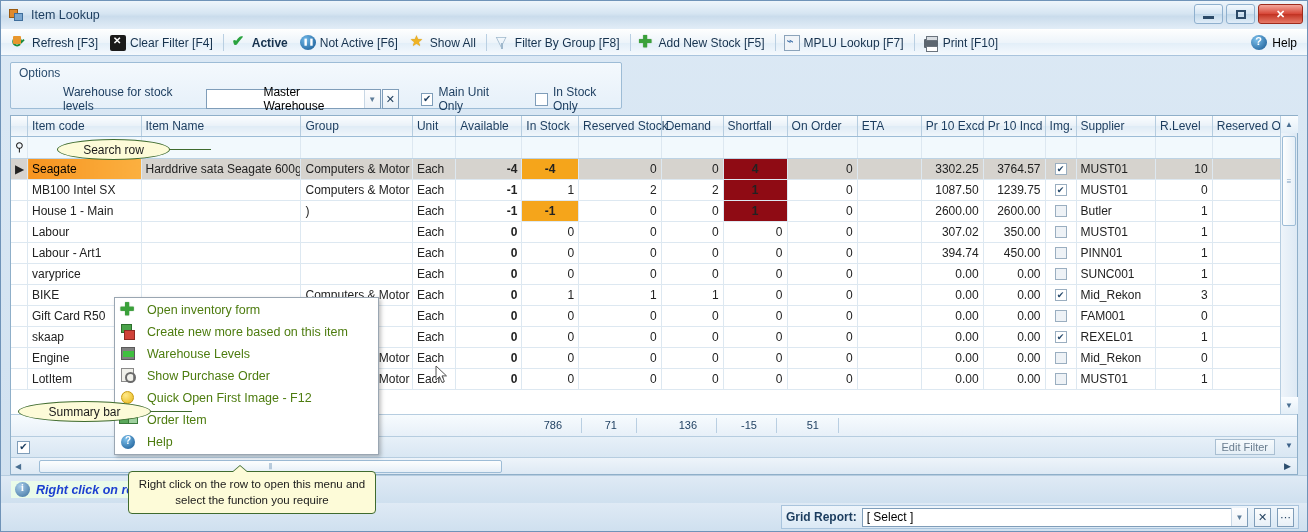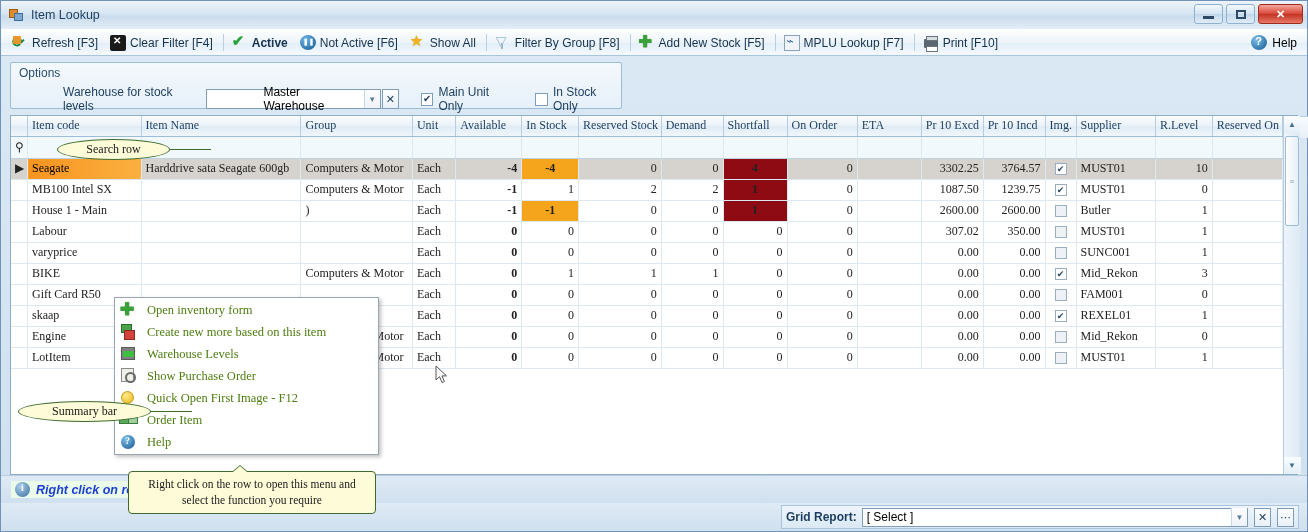--- a/index.html
+++ b/index.html
@@ -199,21 +199,21 @@
   .chkbox {
     width: 13px; height: 13px; border: 1px solid #7f9db9; background: #fff;
     display: flex; align-items: center; justify-content: center;
     font-size: 10px; color: #1b3c5e; line-height: 1;
   }
 
   
   .grid-wrap {
     margin-top: 6px; flex: 1 1 auto; min-height: 0;
     border: 1px solid #8fafc9; background: #fff;
-    display: flex; position: relative; font-family: Liberation Serif, serif;
+    display: flex; flex-direction: column; position: relative;
   }
   .grid-scrollrow { display: flex; flex: 1 1 auto; min-height: 0; }
   .grid-main { flex: 1 1 auto; overflow: hidden; position: relative; }
 
   table.grid { border-collapse: collapse; table-layout: fixed; width: 1272px; }
   table.grid th {
     height: 20px; font-weight: normal; font-size: 12px; color: #1b3c5e;
     background: linear-gradient(#fbfdfe, #e9f1f8 50%, #dfebf5 51%, #f0f6fb);
     border-right: 1px solid #b6cde0; border-bottom: 1px solid #9dbcd6;
     text-align: left; padding: 0 4px; white-space: nowrap;
@@ -730,20 +730,40 @@
                   <td></td>
                   <td class="num">307.02</td>
                   <td class="num">350.00</td>
                   <td class="chk-cell"><span class="minichk off"></span></td>
                   <td>MUST01</td>
                   <td class="num">1</td>
                   <td></td>
                 </tr>
                 <tr>
                   <td class="indicator"></td>
+                  <td class="code-cell">Labour - Art1</td>
+                  <td></td>
+                  <td></td>
+                  <td>Each</td>
+                  <td class="num bold">0</td>
+                  <td class="num grey">0</td>
+                  <td class="num grey">0</td>
+                  <td class="num">0</td>
+                  <td class="num">0</td>
+                  <td class="num">0</td>
+                  <td></td>
+                  <td class="num">394.74</td>
+                  <td class="num">450.00</td>
+                  <td class="chk-cell"><span class="minichk off"></span></td>
+                  <td>PINN01</td>
+                  <td class="num">1</td>
+                  <td></td>
+                </tr>
+                <tr>
+                  <td class="indicator"></td>
                   <td class="code-cell">varyprice</td>
                   <td></td>
                   <td></td>
                   <td>Each</td>
                   <td class="num bold">0</td>
                   <td class="num grey">0</td>
                   <td class="num grey">0</td>
                   <td class="num">0</td>
                   <td class="num">0</td>
                   <td class="num">0</td>

